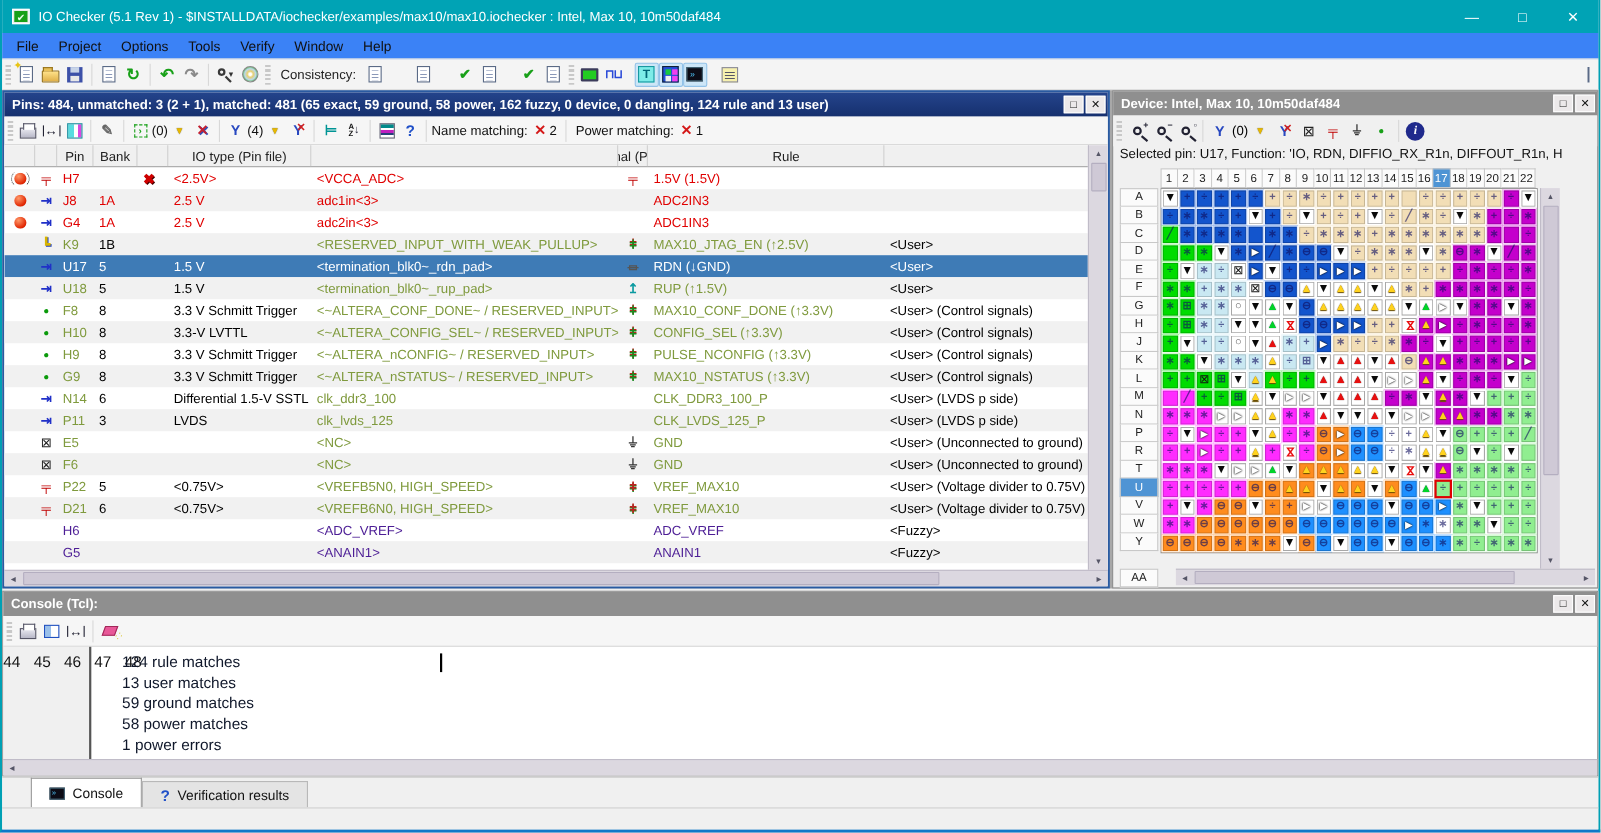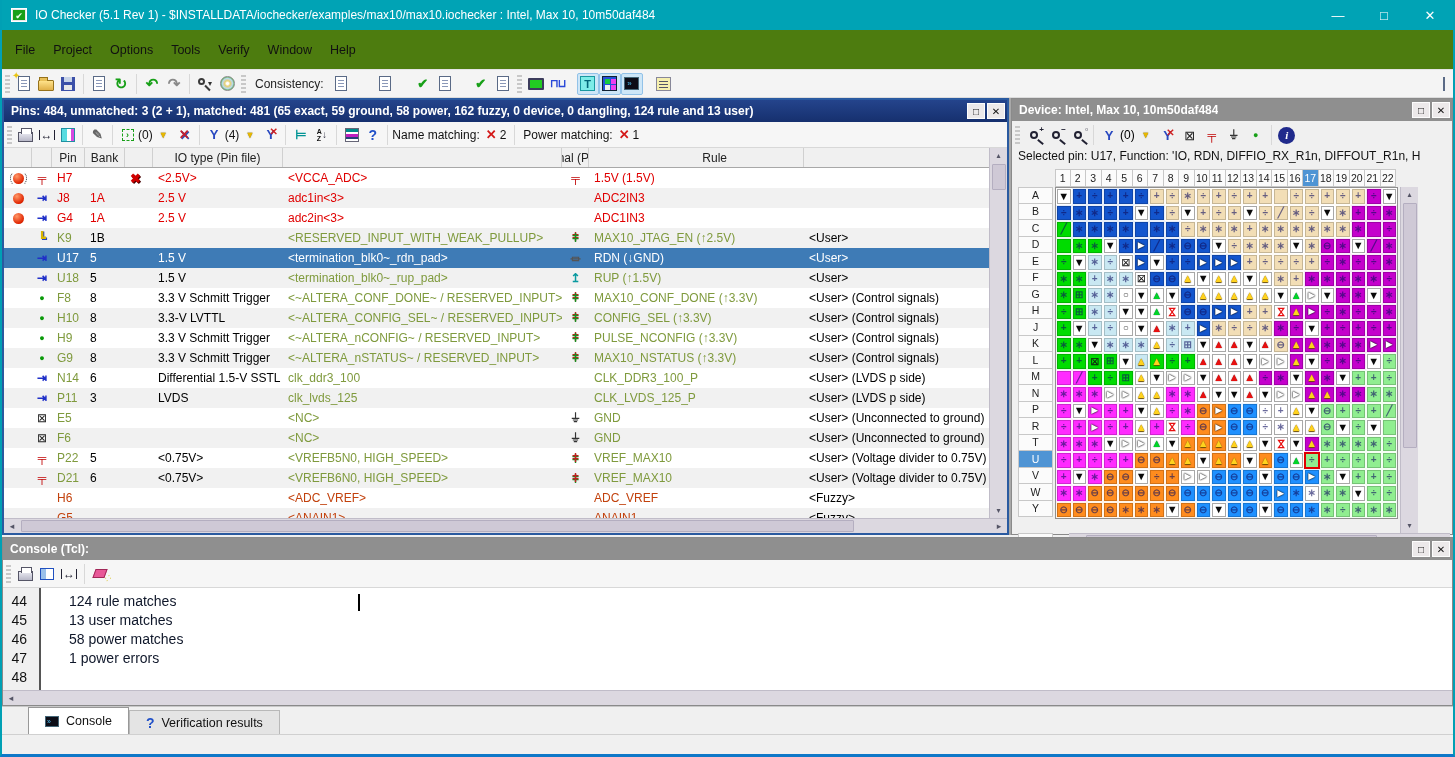--- a/index.html
+++ b/index.html
@@ -6,21 +6,21 @@
 html,body{width:1455px;height:757px;overflow:hidden;background:#d4d0c8}
 .win{width:1455px;height:757px;display:flex;flex-direction:column;background:#f0f0f0;
  border-left:2px solid #00a0b4;border-right:2px solid #00a0b4;border-bottom:3px solid #0f78c8}
 
 .titlebar{height:30px;background:#00a3b5;color:#fff;display:flex;align-items:center;font-size:12px;flex:0 0 auto}
 .appicon{width:16px;height:14px;margin:0 8px 0 9px;background:#e8e8e8;border:1px solid #fff;position:relative}
 .appicon::after{content:"✔";position:absolute;inset:0;background:#18a018;color:#eaffea;font-size:9px;line-height:12px;text-align:center;margin:1px}
 .title-text{flex:1;white-space:nowrap;overflow:hidden}
 .winbtn{width:46px;height:30px;display:flex;align-items:center;justify-content:center;font-size:13px;color:#fff}
 
-.menubar{height:40px;background:#4d7c0f;display:flex;align-items:center;font-size:12.5px;color:#111;border-bottom:1px solid #e4e4e4;flex:0 0 auto;padding-left:4px}
+.menubar{height:24px;background:#3b82f6;display:flex;align-items:center;font-size:12.5px;color:#111;border-bottom:1px solid #e4e4e4;flex:0 0 auto;padding-left:4px}
 .mi{padding:3px 9px}
 
 .toolbar{height:28px;background:#f4f4f4;display:flex;align-items:center;flex:0 0 auto;font-size:12px;color:#222;border-bottom:1px solid #dcdcdc;overflow:hidden}
 .grip{width:5px;height:18px;margin:0 3px;background:repeating-linear-gradient(#c8c8c8 0 2px,transparent 2px 4px);flex:0 0 auto}
 .tsep{width:1px;height:20px;background:#d8d8d8;margin:0 4px;flex:0 0 auto}
 .ic{min-width:22px;height:22px;display:flex;align-items:center;justify-content:center;position:relative;flex:0 0 auto}
 .ic.toggled{background:#cde6f7;border:1px solid #92c2e8;border-radius:2px}
 .lbl{margin:0 6px;white-space:nowrap}
 .sheet{width:12px;height:15px;background:#fff;border:1px solid #5a6a86;position:relative}
 .sheet.lines::after{content:"";position:absolute;left:2px;right:2px;top:3px;height:9px;background:repeating-linear-gradient(#8a98b8 0 1px,transparent 1px 3px)}
@@ -85,21 +85,21 @@
 .thead{height:20px;background:#f0f0f0;border-bottom:1px solid #a8a8a8;font-size:12px;color:#222}
 .thead>div{display:flex;align-items:center;justify-content:center;border-right:1px solid #d0d0d0;overflow:hidden;white-space:nowrap}
 .thead>div.ra{justify-content:flex-end;padding-right:76px}
 .prow{height:20px;font-size:12px;align-items:center}
 .prow:nth-child(even){background:#f1f1f1}
 .prow>div{padding:0 5px;white-space:nowrap;overflow:hidden;display:flex;align-items:center}
 .prow .c-status{justify-content:center;padding:0}
 .prow .c-ti,.prow .c-pi{justify-content:center;padding:0;font-size:12px}
 .tone-error .txt{color:#e00000}
 .tone-match .sig,.tone-match .pin{color:#7f9a3d}
-.tone-fuzzy .sig,.tone-fuzzy .pin{color:#c2410c}
+.tone-fuzzy .sig,.tone-fuzzy .pin{color:#4c1d95}
 .prow.selrow{background:#3e7bb6 !important}
 .prow.selrow .txt,.prow.selrow .sig,.prow.selrow .pin{color:#fff}
 .ball{width:11px;height:11px;border-radius:50%;background:radial-gradient(circle at 35% 30%,#ff9868,#e02400 70%,#901000)}
 .focusring{outline:1px dotted #222;outline-offset:2px}
 .bigx{color:#d00000;font-weight:bold;font-size:13px;text-shadow:1px 1px 0 #400}
 .ti-power-pin{color:#c00000;font-weight:bold}
 .ti-input-pin{color:#2030c8;font-weight:bold}
 .ti-pullup-pin{color:#d8b400;font-weight:bold;text-shadow:1px 1px 0 #2040c0}
 .ti-green-dot{color:#0a9a0a;font-size:9px}
 .ti-nc-pin{color:#222}
@@ -158,21 +158,21 @@
 .gbottom{display:flex;flex:0 0 auto}
 .gbottom .aalabel{width:35px;margin-right:16px}
 .gbottom .hscroll{flex:1}
 
 .console-panel{height:169px;border:1px solid #8a8a8a;margin-top:2px;background:#fff;display:flex;flex-direction:column;flex:0 0 auto}
 .ctb{height:28px;background:#f6f6f6;border-bottom:1px solid #d8d8d8;display:flex;align-items:center;flex:0 0 auto}
 .colview{width:14px;height:12px;border:1px solid #2050c0;background:linear-gradient(90deg,#9ac0ea 0 5px,#fff 5px)}
 .clean{width:12px;height:9px;background:#e85898;transform:skewX(-20deg);border:1px solid #a02858;position:relative}
 .clean::after{content:"⁘";position:absolute;right:-8px;top:2px;color:#d8c020;font-size:8px}
 .cbody{flex:1;display:flex;min-height:0;font-family:"DejaVu Sans Mono","Liberation Mono",monospace;font-size:14px;position:relative}
-.gutter{width:38px;background:#f0f0f0;border-right:2px solid #555;display:flex;flex-direction:column;padding-top:5px;flex:0 0 auto}
+.gutter{width:80px;background:#f0f0f0;border-right:2px solid #555;display:flex;padding-top:5px;flex:0 0 auto}
 .gutter .ln{height:19px;text-align:right;padding-right:12px;color:#111}
 .clines{flex:1;display:flex;flex-direction:column;padding-top:5px;position:relative}
 .clines .cl{height:19px;padding-left:28px;color:#0f172a;white-space:pre}
 .caret{position:absolute;width:2px;height:17px;background:#000;left:317px;top:6px}
 
 .tabbar{height:28px;background:#f0f0f0;display:flex;align-items:flex-end;padding-left:26px;flex:0 0 auto;border-top:1px solid #c8c8c8}
 .tab{height:24px;display:flex;align-items:center;font-size:12.5px;color:#111;padding:0 16px;border:1px solid #b8b8b8;border-bottom:none;background:#e4e4e4}
 .tab.active{background:#fff;height:27px;border-color:#989898}
 .tabconsicon{width:14px;height:11px;background:#0c0c16;border:1px solid #467;color:#4fc3f7;font-size:7px;display:flex;align-items:center;padding-left:1px;margin-right:7px}
 .tabq{color:#2050c8;font-weight:bold;font-size:14px;margin-right:7px}
@@ -2183,20 +2183,21 @@
           <div class="ln">44</div>
           <div class="ln">45</div>
           <div class="ln">46</div>
           <div class="ln">47</div>
           <div class="ln">48</div>
         </div>
       <div class="clines" id="console-lines">
         <div class="caret"></div>
       <div class="cl">124 rule matches</div>
           <div class="cl">13 user matches</div>
+          <div class="cl">59 ground matches</div>
           <div class="cl">58 power matches</div>
           <div class="cl">1 power errors</div>
         </div>
     </div>
     <div class="hscroll">
       <span class="sarr">◂</span>
       <span class="strack"></span>
     </div>
   </div>
 

